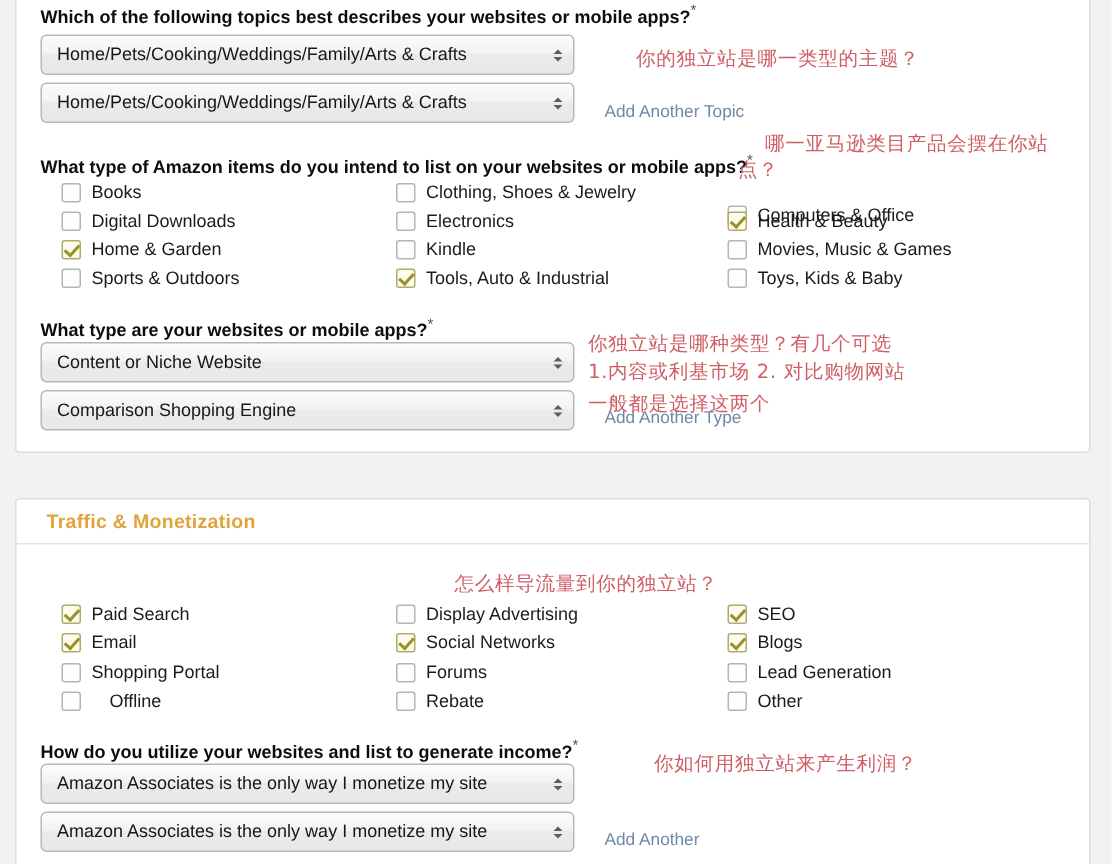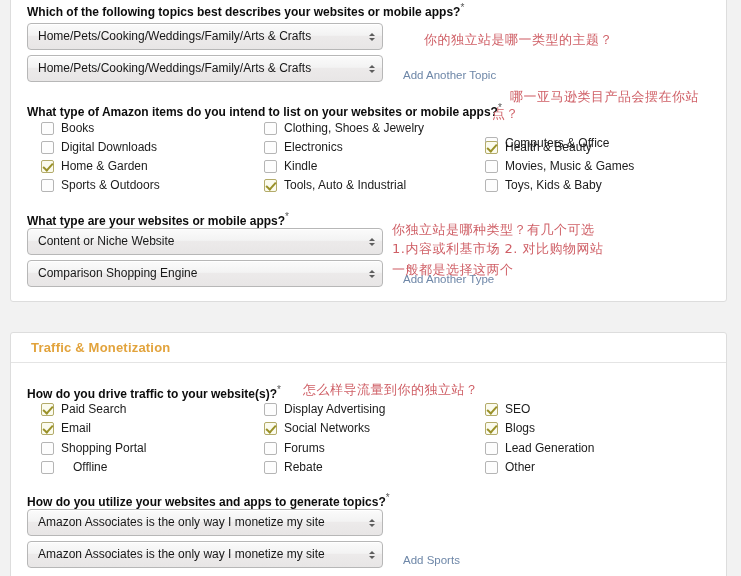--- a/index.html
+++ b/index.html
@@ -290,23 +290,20 @@
   </div>
 
   <div class="link" style="left:403px; top:273px;">Add Another Type</div>
 
   <div class="panel" id="panel-traffic">
     <div class="panel-header">
       <span class="panel-header-title">Traffic &amp; Monetization</span>
     </div>
   </div>
 
-  <div class="question" style="left:27px; top:384px;">
-    <span>How do you drive traffic to your website(s)?</span><span class="req">*</span>
-  </div>
 
   <div class="cbox" style="left:25px; top:402px;">
     <span class="cb on"></span>
     <span class="cb-label">Paid Search</span>
   </div>
   <div class="cbox" style="left:25px; top:421px;">
     <span class="cb on"></span>
     <span class="cb-label">Email</span>
   </div>
   <div class="cbox" style="left:25px; top:441px;">
@@ -346,46 +343,47 @@
   <div class="cbox" style="left:469px; top:441px;">
     <span class="cb"></span>
     <span class="cb-label">Lead Generation</span>
   </div>
   <div class="cbox" style="left:469px; top:460px;">
     <span class="cb"></span>
     <span class="cb-label">Other</span>
   </div>
 
   <div class="question" style="left:27px; top:492px;">
-    <span>How do you utilize your websites and apps to generate topics?</span><span class="req">*</span>
+    <span>How do you utilize your websites and list to generate income?</span><span class="req">*</span>
   </div>
 
   <div class="select" style="left:27px; top:509px; width:356px;">
     <span class="select-label">Amazon Associates is the only way I monetize my site</span>
     <span class="select-arrow">
       <i class="up"></i>
         <i class="dn"></i>
     </span>
   </div>
 
   <div class="select" style="left:27px; top:541px; width:356px;">
     <span class="select-label">Amazon Associates is the only way I monetize my site</span>
     <span class="select-arrow">
       <i class="up"></i>
         <i class="dn"></i>
     </span>
   </div>
 
-  <div class="link" style="left:403px; top:554px;">Add Sports</div>
+  <div class="link" style="left:403px; top:554px;">Add Another</div>
 
   <div class="anno red" style="left:424px; top:31px;">你的独立站是哪一类型的主题？</div>
 
   <div class="anno red" style="left:492px; top:88px;padding-left:18px;">哪一亚马逊类目产品会摆在你站</div>
   <div class="anno red" style="left:492px; top:105px;">点？</div>
 
   <div class="anno red" style="left:392px; top:221px;">你独立站是哪种类型？有几个可选</div>
   <div class="anno red" style="left:392px; top:240px;">1.内容或利基市场 2. 对比购物网站</div>
   <div class="anno red" style="left:392px; top:261px;">一般都是选择这两个</div>
 
   <div class="anno red" style="left:303px; top:381px;">怎么样导流量到你的独立站？</div>
 
+  <div class="anno red" style="left:436px; top:501px;">你如何用独立站来产生利润？</div>
 
 </div>
 
 </body></html>

